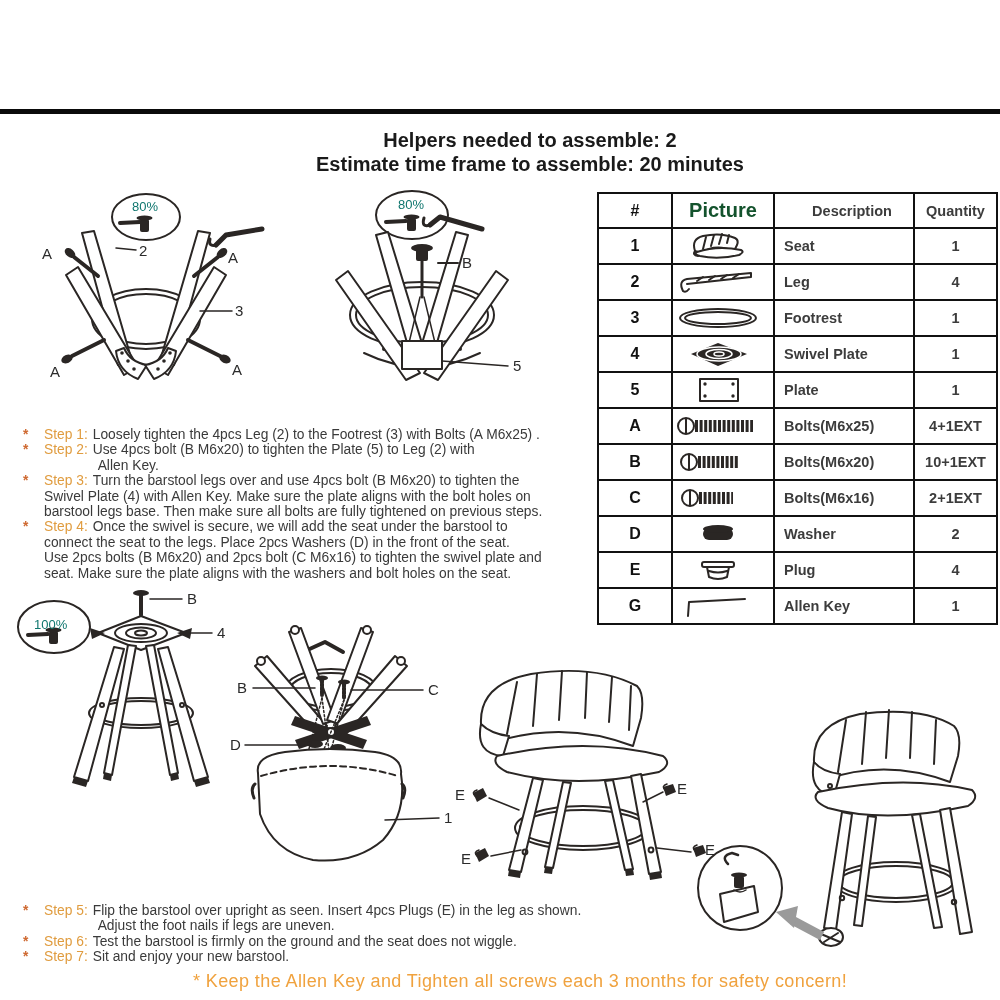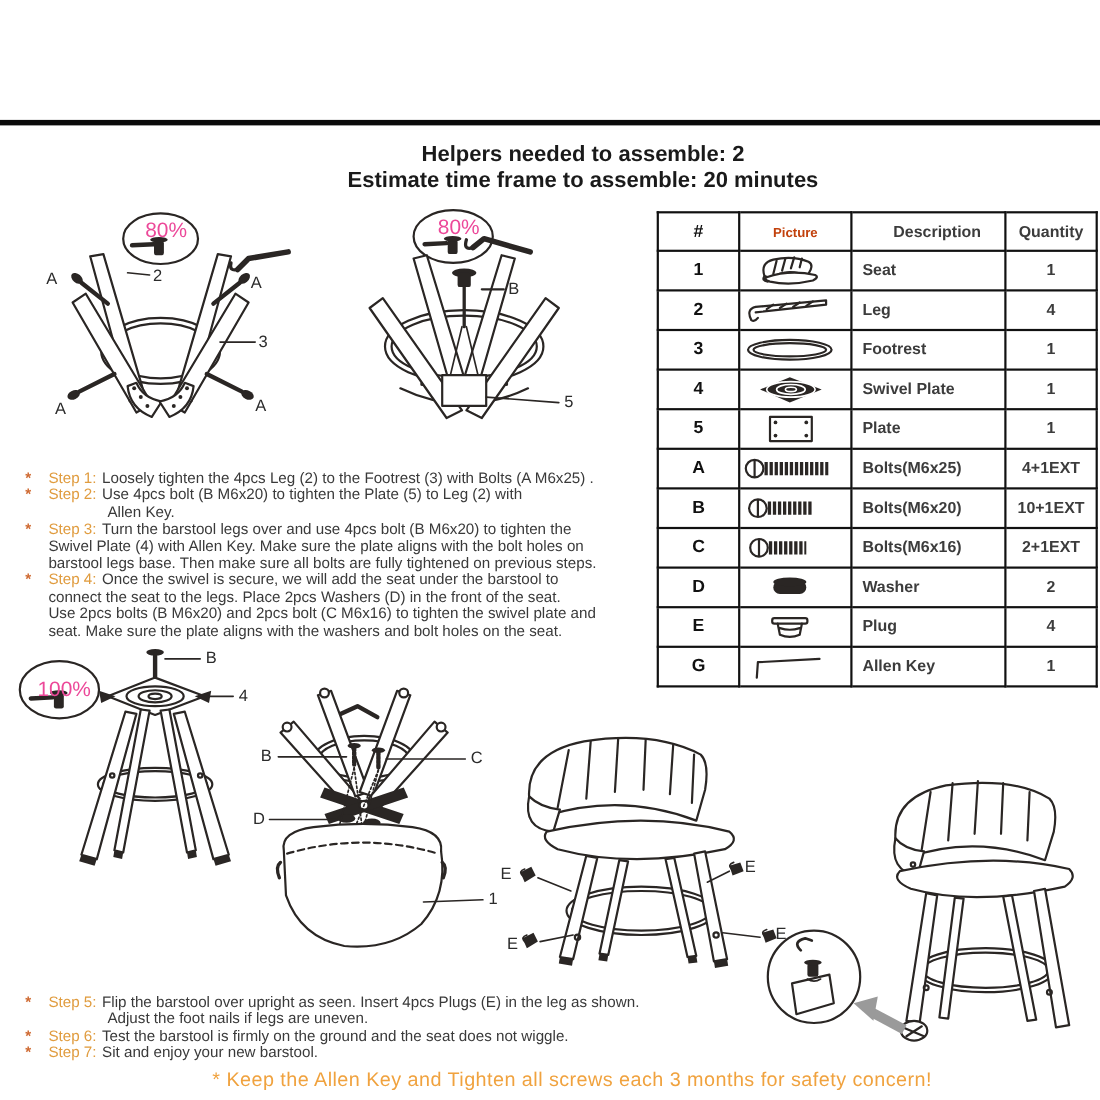--- a/index.html
+++ b/index.html
@@ -5,35 +5,35 @@
   html,body{margin:0;padding:0;background:#fff;}
   body{width:1000px;height:1000px;position:relative;font-family:"Liberation Sans",sans-serif;color:#2b2b2b;overflow:hidden;}
   .abs{position:absolute;}
   
   .title{left:0;top:46px;width:1000px;text-align:center;font-size:28px;font-weight:bold;color:#111;line-height:32px;}
   .divider{left:0;top:109px;width:1000px;height:5px;background:#0a0a0a;}
   .subheader{left:0;top:128px;width:1000px;text-align:center;font-size:20px;font-weight:bold;color:#1a1a1a;line-height:24px;padding-left:30px;}
   
   .parts{left:597px;top:192px;border-collapse:collapse;table-layout:fixed;background:#fff;}
   .parts th,.parts td{border:2px solid #111;padding:0;vertical-align:middle;}
-  .parts th{font-size:12px;font-weight:bold;color:#c2410c;height:33px;text-align:center;}
+  .parts th{font-size:20px;font-weight:bold;color:#14532d;height:33px;text-align:center;}
   .parts td{height:34px;font-weight:bold;}
   .parts .c-num{width:72px;text-align:center;font-size:16px;font-weight:bold;color:#111;}
   .parts .c-pic{width:100px;text-align:center;}
   .parts .c-desc{width:122px;font-size:14.5px;color:#3c3c3c;padding-left:9px;text-align:left;}
   .parts .c-qty{width:81px;font-size:14.5px;color:#3c3c3c;text-align:center;}
   
   .steps{font-size:13.8px;line-height:15.4px;color:#3a3a3a;}
   .step{position:relative;margin:0;padding-left:26px;}
   .step .marker{position:absolute;left:5px;top:0;color:#cf6a32;font-weight:bold;}
   .step .lbl{color:#e09c3f;margin-right:5px;}
   .step .txt{white-space:pre-wrap;}
   
   .dlabel{position:absolute;font-size:15px;color:#2b2b2b;}
-  .dcallout{position:absolute;font-size:19px;color:#ec4899;}
+  .dcallout{position:absolute;font-size:13px;color:#0f766e;}
   .footer-note{left:183px;top:971px;font-size:18px;letter-spacing:.4px;color:#f0a23e;margin-left:10px;}
   svg{display:block;}
   .lineart{stroke:#2a2624;stroke-width:2;fill:none;stroke-linecap:round;stroke-linejoin:round;}
   .wfill{fill:#ffffff;}
   .dark{fill:#2a2624;stroke:none;}
 </style>
 </head>
 <body>
 
 <div class="abs title">

